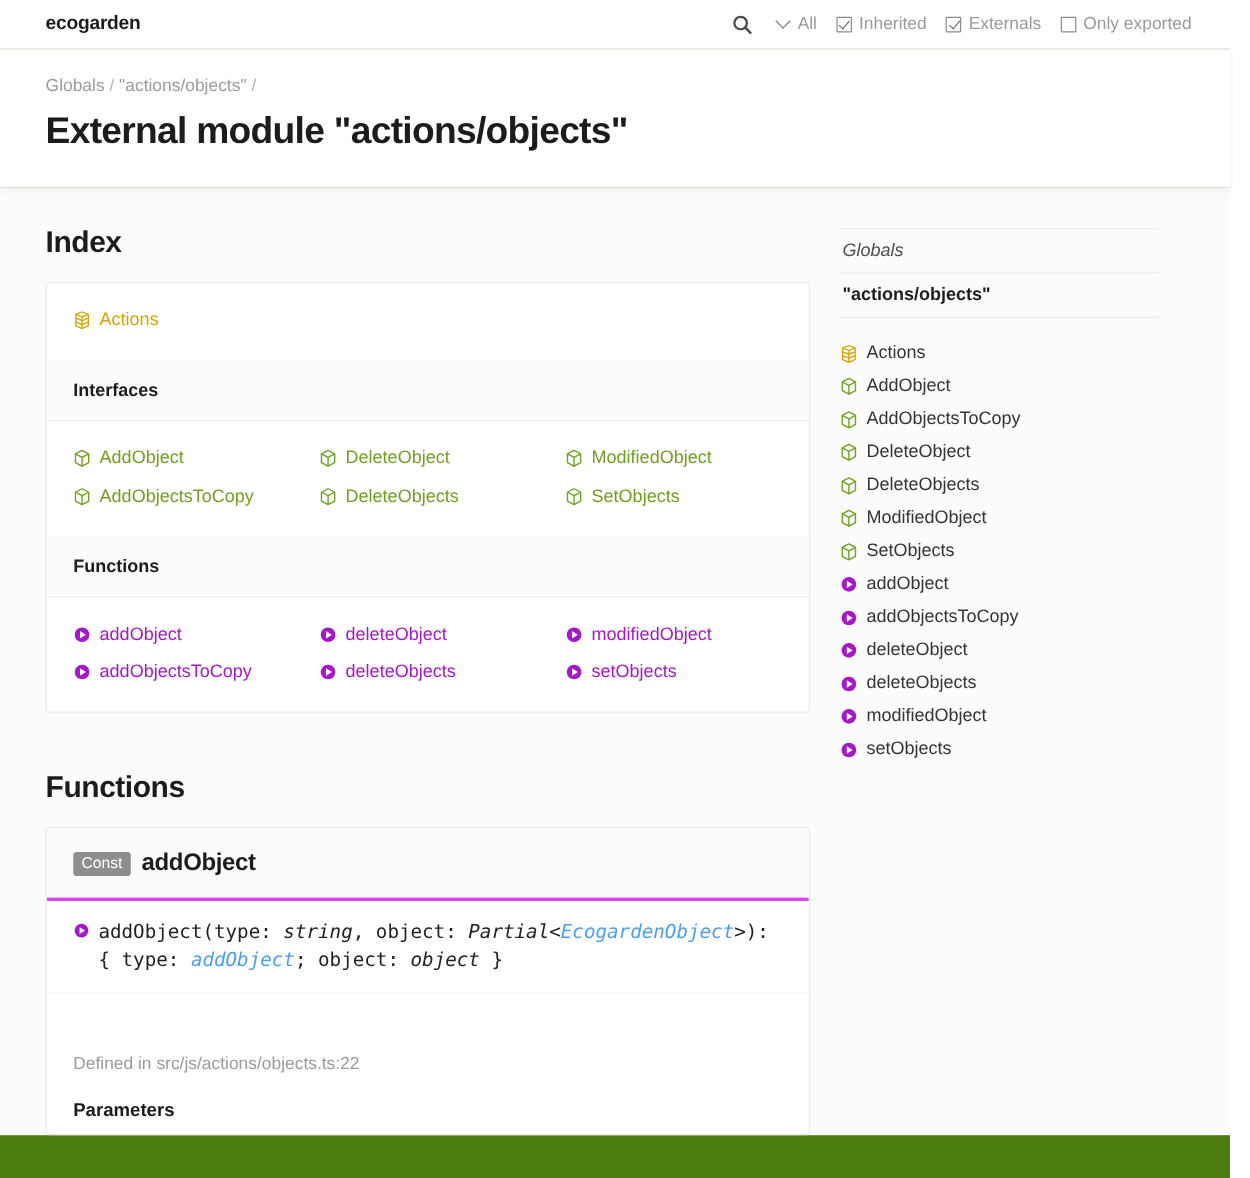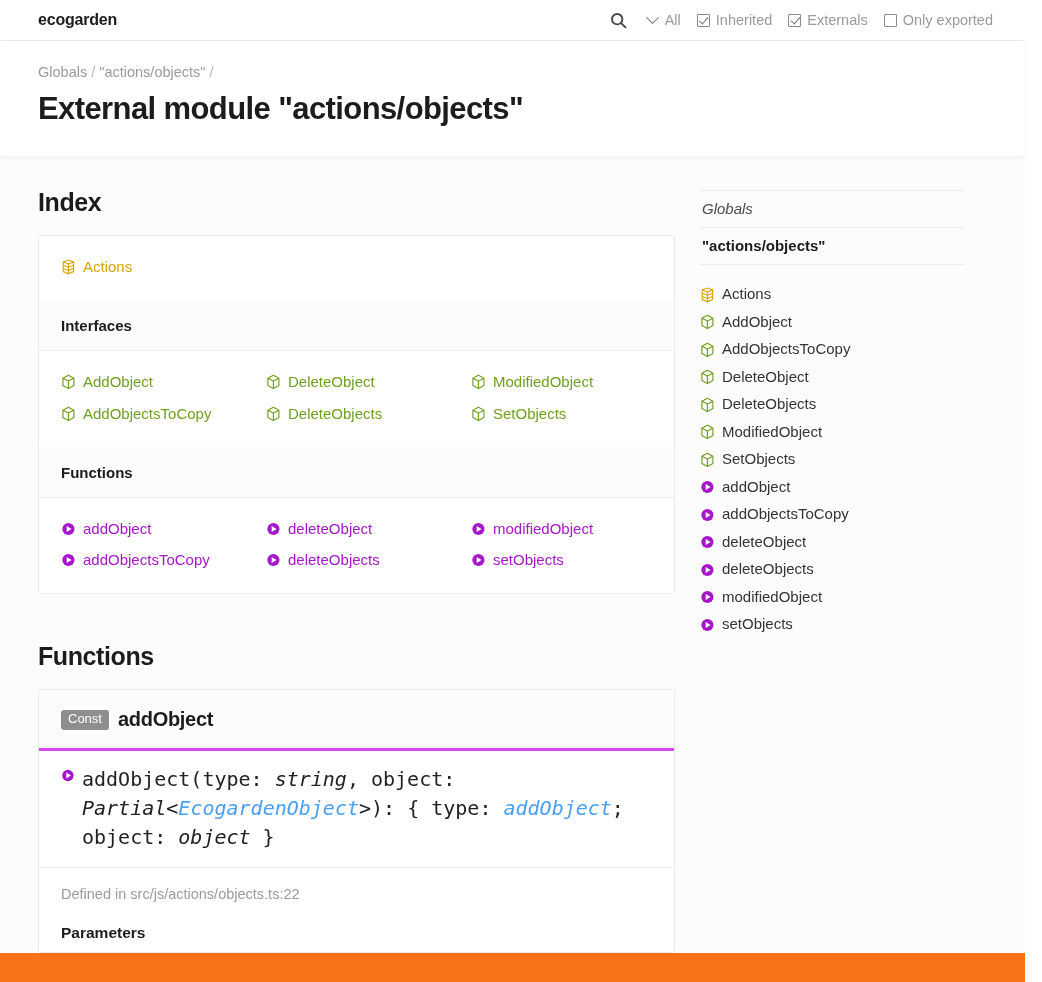--- a/index.html
+++ b/index.html
@@ -19,21 +19,21 @@
     width: 1042px;
     height: 982px;
     background: #fcfcfc;
     overflow: hidden;
   }
   .content-col {
     position: absolute;
     left: 0; top: 0;
     width: 1025px;
     height: 982px;
-    background: #f97316;
+    background: #4d7c0f;
   }
   .scroll-gutter {
     position: absolute;
     right: 0; top: 0;
     width: 17px; height: 982px;
     background: #ffffff;
   }
 
   
   .toolbar {
@@ -259,37 +259,38 @@
     font-size: 20px;
     font-weight: bold;
     color: #1c1c1c;
     letter-spacing: -0.3px;
   }
   .fn-sig {
     padding: 14px 22px 15px 22px;
     border-bottom: 1px solid #eeeeee;
     background: #fff;
     font-family: "DejaVu Sans Mono", "Liberation Mono", monospace;
-    font-size: 20px;
+    font-size: 16px;
     line-height: 1.45;
     color: #222;
     display: flex;
     gap: 7px;
     align-items: flex-start;
   }
   .fn-sig .sigtext { flex: 1 1 auto; }
   .fn-sig .ico { margin-top: 3px; }
   .t-it   { font-style: italic; }
   .t-link { color: #4b9ff0; font-style: italic; }
 
   .fn-body { padding: 18px 22px 10px 22px; background: #fff; }
   .defined-in {
     font-size: 14.5px;
     color: #9b9b9b;
     margin-bottom: 22px;
+    margin-top: 33px;
   }
   .fn-desc {
     font-size: 15.5px;
     color: #2a2a2a;
     margin-bottom: 26px;
   }
   .fn-sub {
     font-size: 15.5px;
     font-weight: bold;
     color: #1c1c1c;

